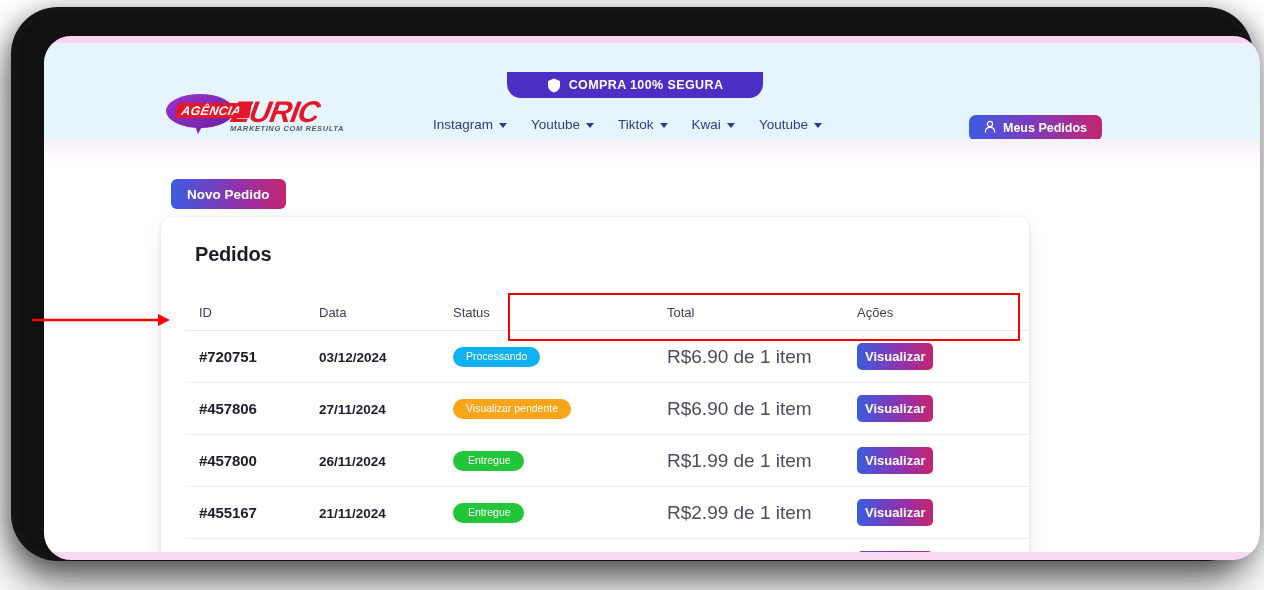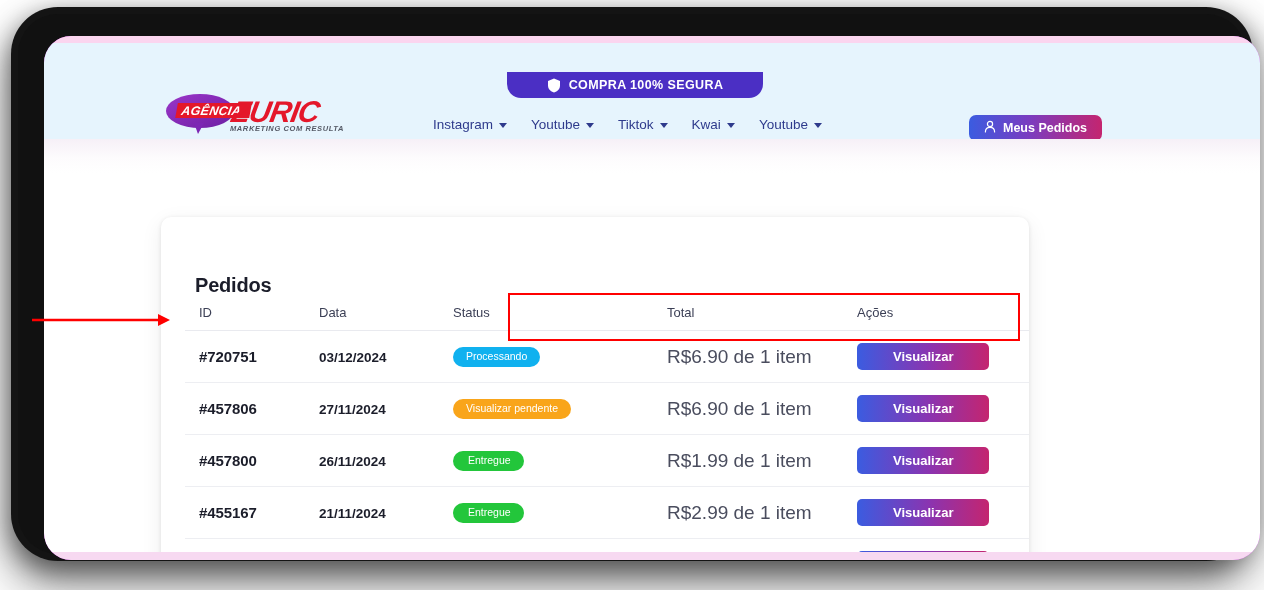--- a/index.html
+++ b/index.html
@@ -189,21 +189,20 @@
   }
 
   #orders-title {
     position: absolute;
     left: 34px;
     top: 26px;
     font-size: 20px;
     font-weight: bold;
     color: #1b1d2a;
     letter-spacing: -0.2px;
-    margin-top: 31px;
   }
 
   #orders-table {
     position: absolute;
     left: 24px;
     top: 79px;
     width: 820px;
   }
 
   table { border-collapse: collapse; width: 100%; table-layout: fixed; }
@@ -252,21 +251,21 @@
     white-space: nowrap;
   }
   .badge-processing { background: #10b1ef; }
   .badge-pending    { background: #f9a51a; }
   .badge-delivered  { background: #23c63b; padding-left: 15px; }
 
   .view-button {
     display: inline-block;
     height: 27px;
     line-height: 27px;
-    padding: 0 36px;
+    padding: 0 8px;
     border-radius: 5px;
     background: linear-gradient(90deg, #3b5ce0 0%, #8b34b0 55%, #c4256f 100%);
     color: #ffffff;
     font-size: 13px;
     font-weight: bold;
     cursor: pointer;
     border: none;
     font-family: "Liberation Sans", sans-serif;
   }
 
@@ -362,20 +361,21 @@
           </svg>
         </span>
         <span>Meus Pedidos</span>
       </button>
     </div>
 
     <div id="header-fade"></div>
 
     <div id="page-body">
 
+      <button id="new-order-button">Novo Pedido</button>
 
       <div id="orders-card">
         <div id="orders-title">Pedidos</div>
 
         <div id="orders-table">
           <table>
             <thead>
               <tr>
                 <th class="col-id">ID</th>
                 <th class="col-data">Data</th>

